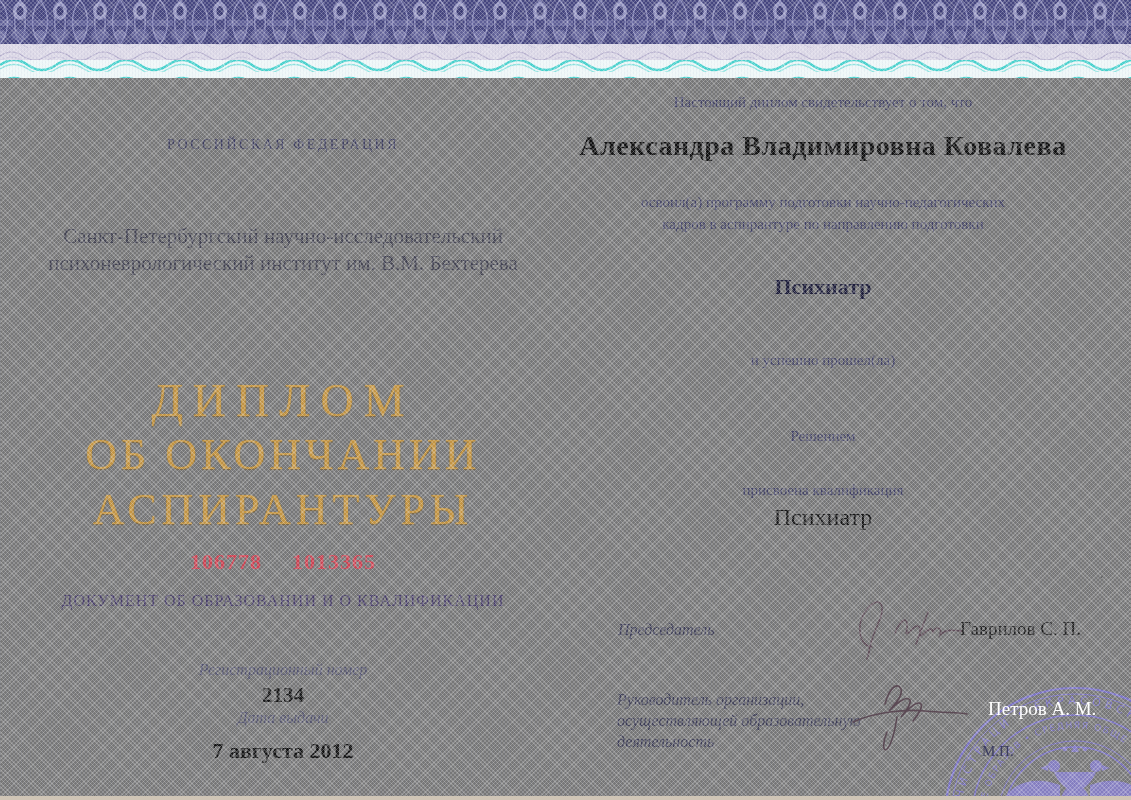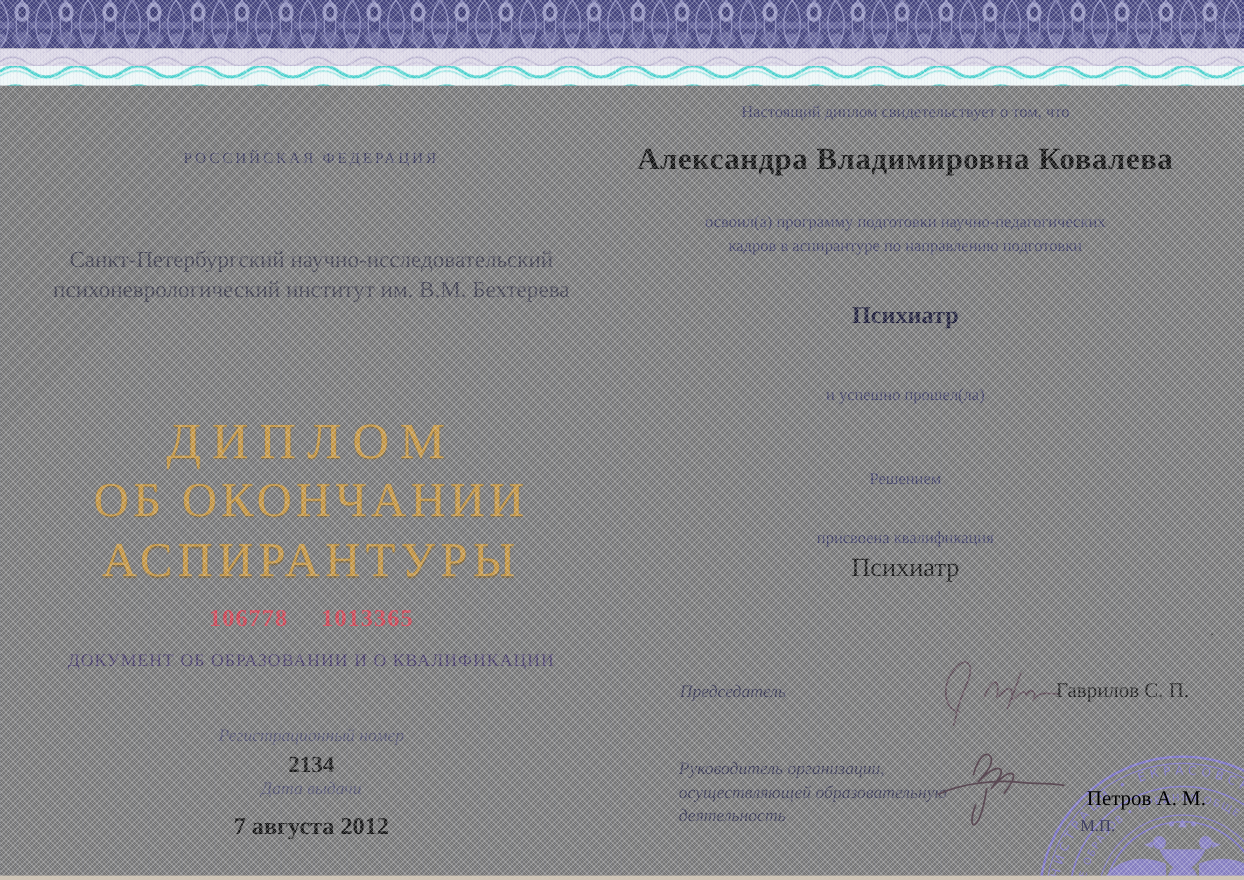--- a/index.html
+++ b/index.html
@@ -43,21 +43,21 @@
   .prog2{top:216px;font-size:15px;color:#3d3d64;}
   .field{top:274px;font-size:22px;font-weight:bold;color:#1c1c38;}
   .passed{top:352px;font-size:15px;color:#3d3d64;}
   .decision{top:428px;font-size:15px;color:#3d3d64;}
   .qual-label{top:482px;font-size:15px;color:#3d3d64;}
   .qualification{top:504px;font-size:24px;color:#141414;}
   .stray{left:1100px;top:566px;font-size:14px;color:#333;}
   .chair-label{left:618px;top:621px;font-size:16px;font-style:italic;color:#3a3a55;}
   .chair-name{left:960px;top:618px;font-size:19px;color:#1c1c1c;}
   .head-label{left:617px;top:689px;width:260px;font-size:16px;font-style:italic;line-height:21px;color:#3a3a55;text-align:left;}
-  .head-name{left:988px;top:716px;font-size:19px;color:#000000;z-index:5;}
+  .head-name{left:988px;top:698px;font-size:19px;color:#ffffff;z-index:5;}
   .seal-mark{left:982px;top:743px;font-size:15px;color:#3c3c62;z-index:5;}
   svg text{font-family:"DejaVu Sans","Liberation Sans",sans-serif;}
 </style>
 </head>
 <body>
 
 <div id="page">
 
   <svg class="abs" style="left:0;top:0;" width="1131" height="78" viewBox="0 0 1131 78">
     <defs>

